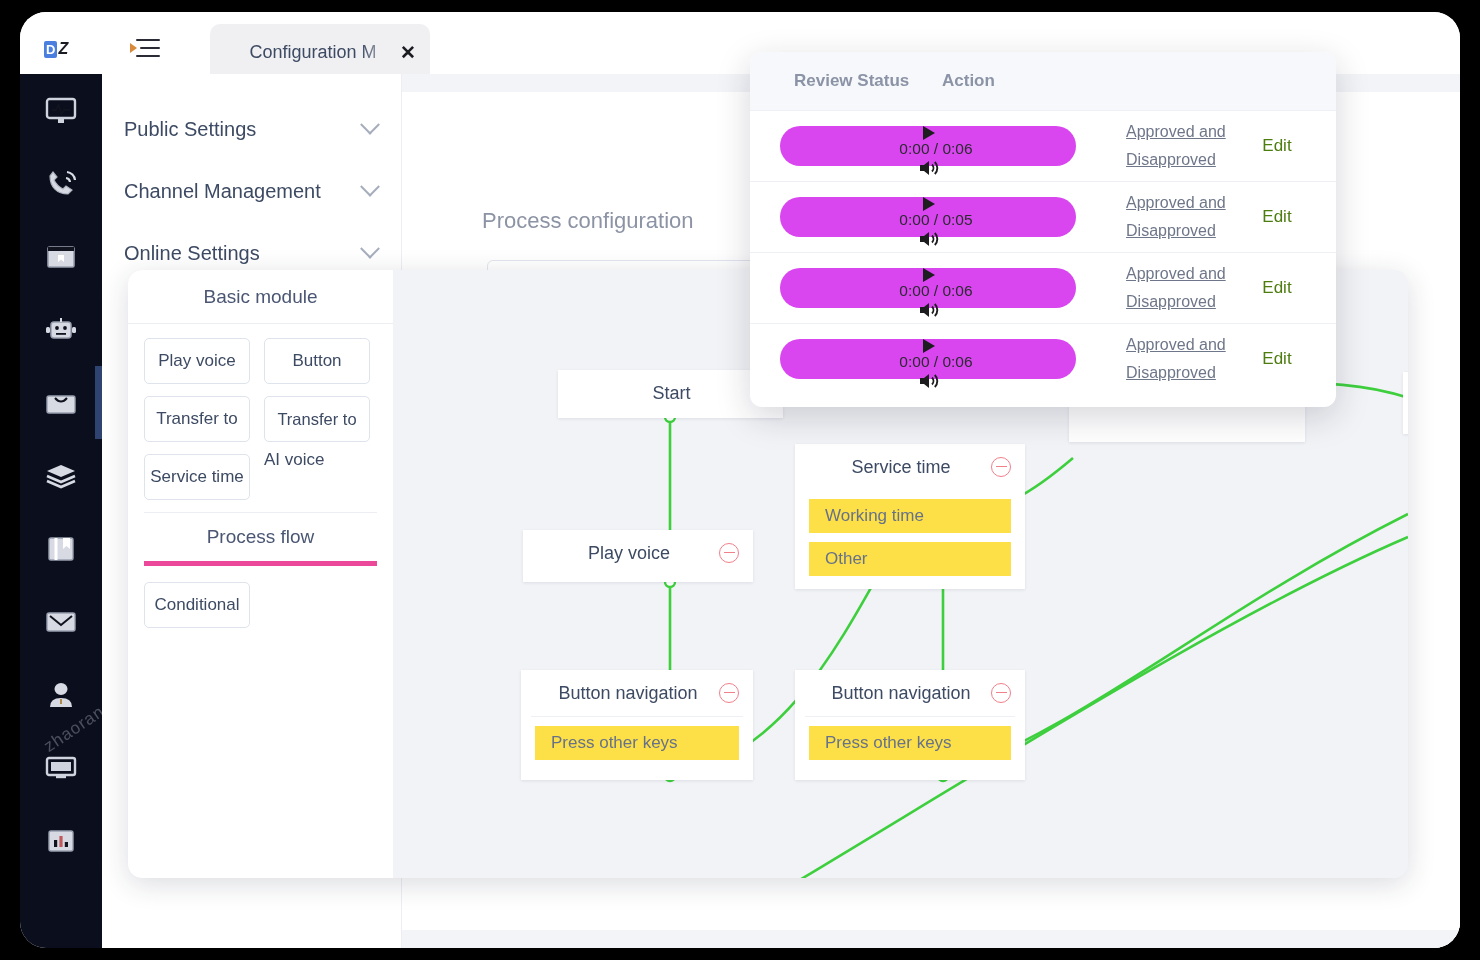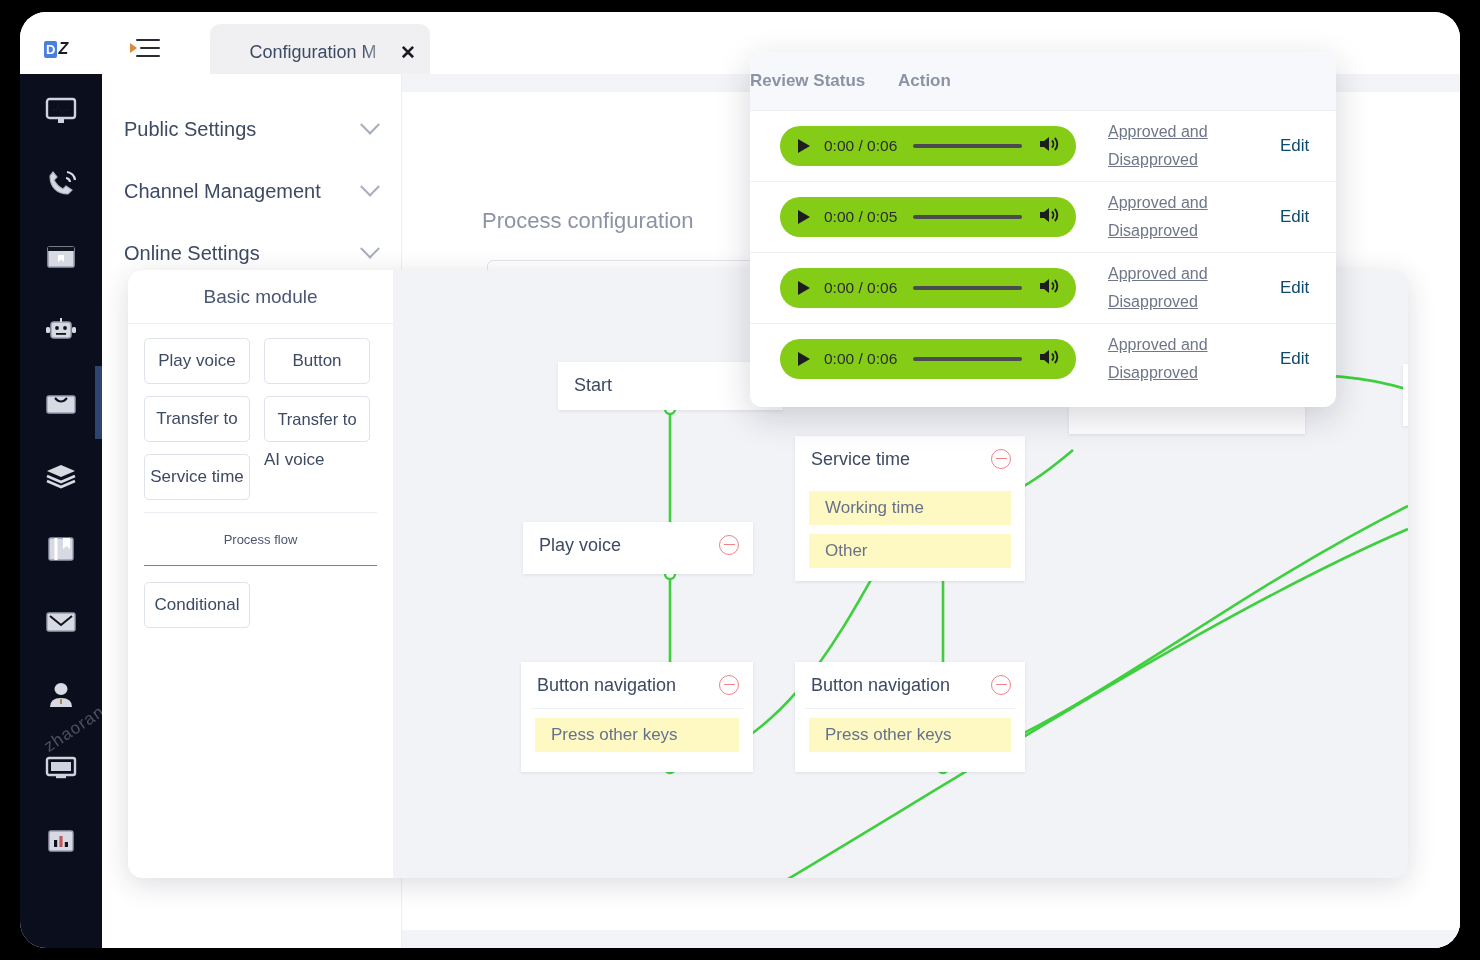--- a/index.html
+++ b/index.html
@@ -202,31 +202,32 @@
     background: #ffffff;
     white-space: nowrap;
   }
   .chip.wide-label { font-size: 16.5px; }
   .chip-sub {
     position: absolute; left: 136px; top: 126px;
     font-size: 17px; color: #3d4a63;
   }
   .palette-sec2 {
     border-top: 1px solid #eceef4;
-    border-bottom: 1px solid #ec4899;
+    border-bottom: 5px solid #ec4899;
     height: 54px;
     display: flex; align-items: center; justify-content: center;
-    font-size: 13px; color: #4a5673;
+    font-size: 19px; color: #4a5673;
   }
 
   
   .flowcanvas {
-    position: absolute; left: 265px; top: 4px;
+    position: absolute; left: 265px; top: 12px;
     width: 1015px; height: 608px;
     overflow: hidden;
+    text-align: center;
   }
   .node {
     position: absolute;
     background: #ffffff;
     box-shadow: 0 1px 3px rgba(40,50,80,.10);
   }
   .node-head {
     height: 46px;
     display: flex; align-items: center;
     padding: 0 14px 0 16px;
@@ -243,21 +244,21 @@
   .minus-icon::before {
     content: "";
     position: absolute; left: 3.5px; top: 7.6px;
     width: 11px; height: 1.8px;
     background: #f0808a;
   }
   .node-sep { height: 1px; background: #eef0f5; margin: 0 10px; }
   .node-item {
     margin: 9px 14px;
     height: 34px;
-    background: #fef9c3;
+    background: #fde047;
     display: flex; align-items: center;
     padding-left: 16px;
     font-size: 17px; color: #67728a;
     white-space: nowrap;
   }
 
   
   .audition {
     position: absolute; left: 730px; top: 40px;
     width: 586px; height: 355px;
@@ -271,29 +272,30 @@
     background: #f7f8fb;
     display: flex; align-items: center;
     font-size: 17px; font-weight: 700; color: #8b93a6;
   }
   .aud-row {
     height: 71px;
     display: flex; align-items: center;
     border-top: 1px solid #eef0f5;
   }
   .c1 { width: 358px; padding-left: 30px; }
-  .c2 { width: 148px; }
+  .c2 { width: 148px; margin-left: 44px; }
   .c3 { width: 80px; }
   .aud-head .c1 { padding-left: 30px; }
   .player {
     width: 296px; height: 40px;
-    background: #84cc16;
+    background: #d946ef;
     border-radius: 20px;
     display: flex; align-items: center;
     padding: 0 16px 0 18px;
+    flex-direction: column;
   }
   .play-tri {
     width: 0; height: 0;
     border-left: 12px solid #1d1d20;
     border-top: 7.5px solid transparent;
     border-bottom: 7.5px solid transparent;
     flex: 0 0 auto;
   }
   .ptime {
     font-size: 15.5px; color: #2b2b30;
@@ -304,21 +306,21 @@
     background: #4a4a50;
     border-radius: 2px;
     margin: 0 16px;
   }
   .spk { flex: 0 0 auto; }
   .status {
     font-size: 16px; color: #6e7689;
     line-height: 1.75;
     text-decoration: underline;
   }
-  .edit-link { font-size: 17px; color: #0c4a6e; margin-left: 24px; }
+  .edit-link { font-size: 17px; color: #4d7c0f; }
 
   
   .watermark {
     position: absolute; left: 18px; top: 700px;
     font-size: 17px;
     color: rgba(200,205,220,.34);
     transform: rotate(-34deg);
     letter-spacing: 1px;
     pointer-events: none;
     white-space: nowrap;

